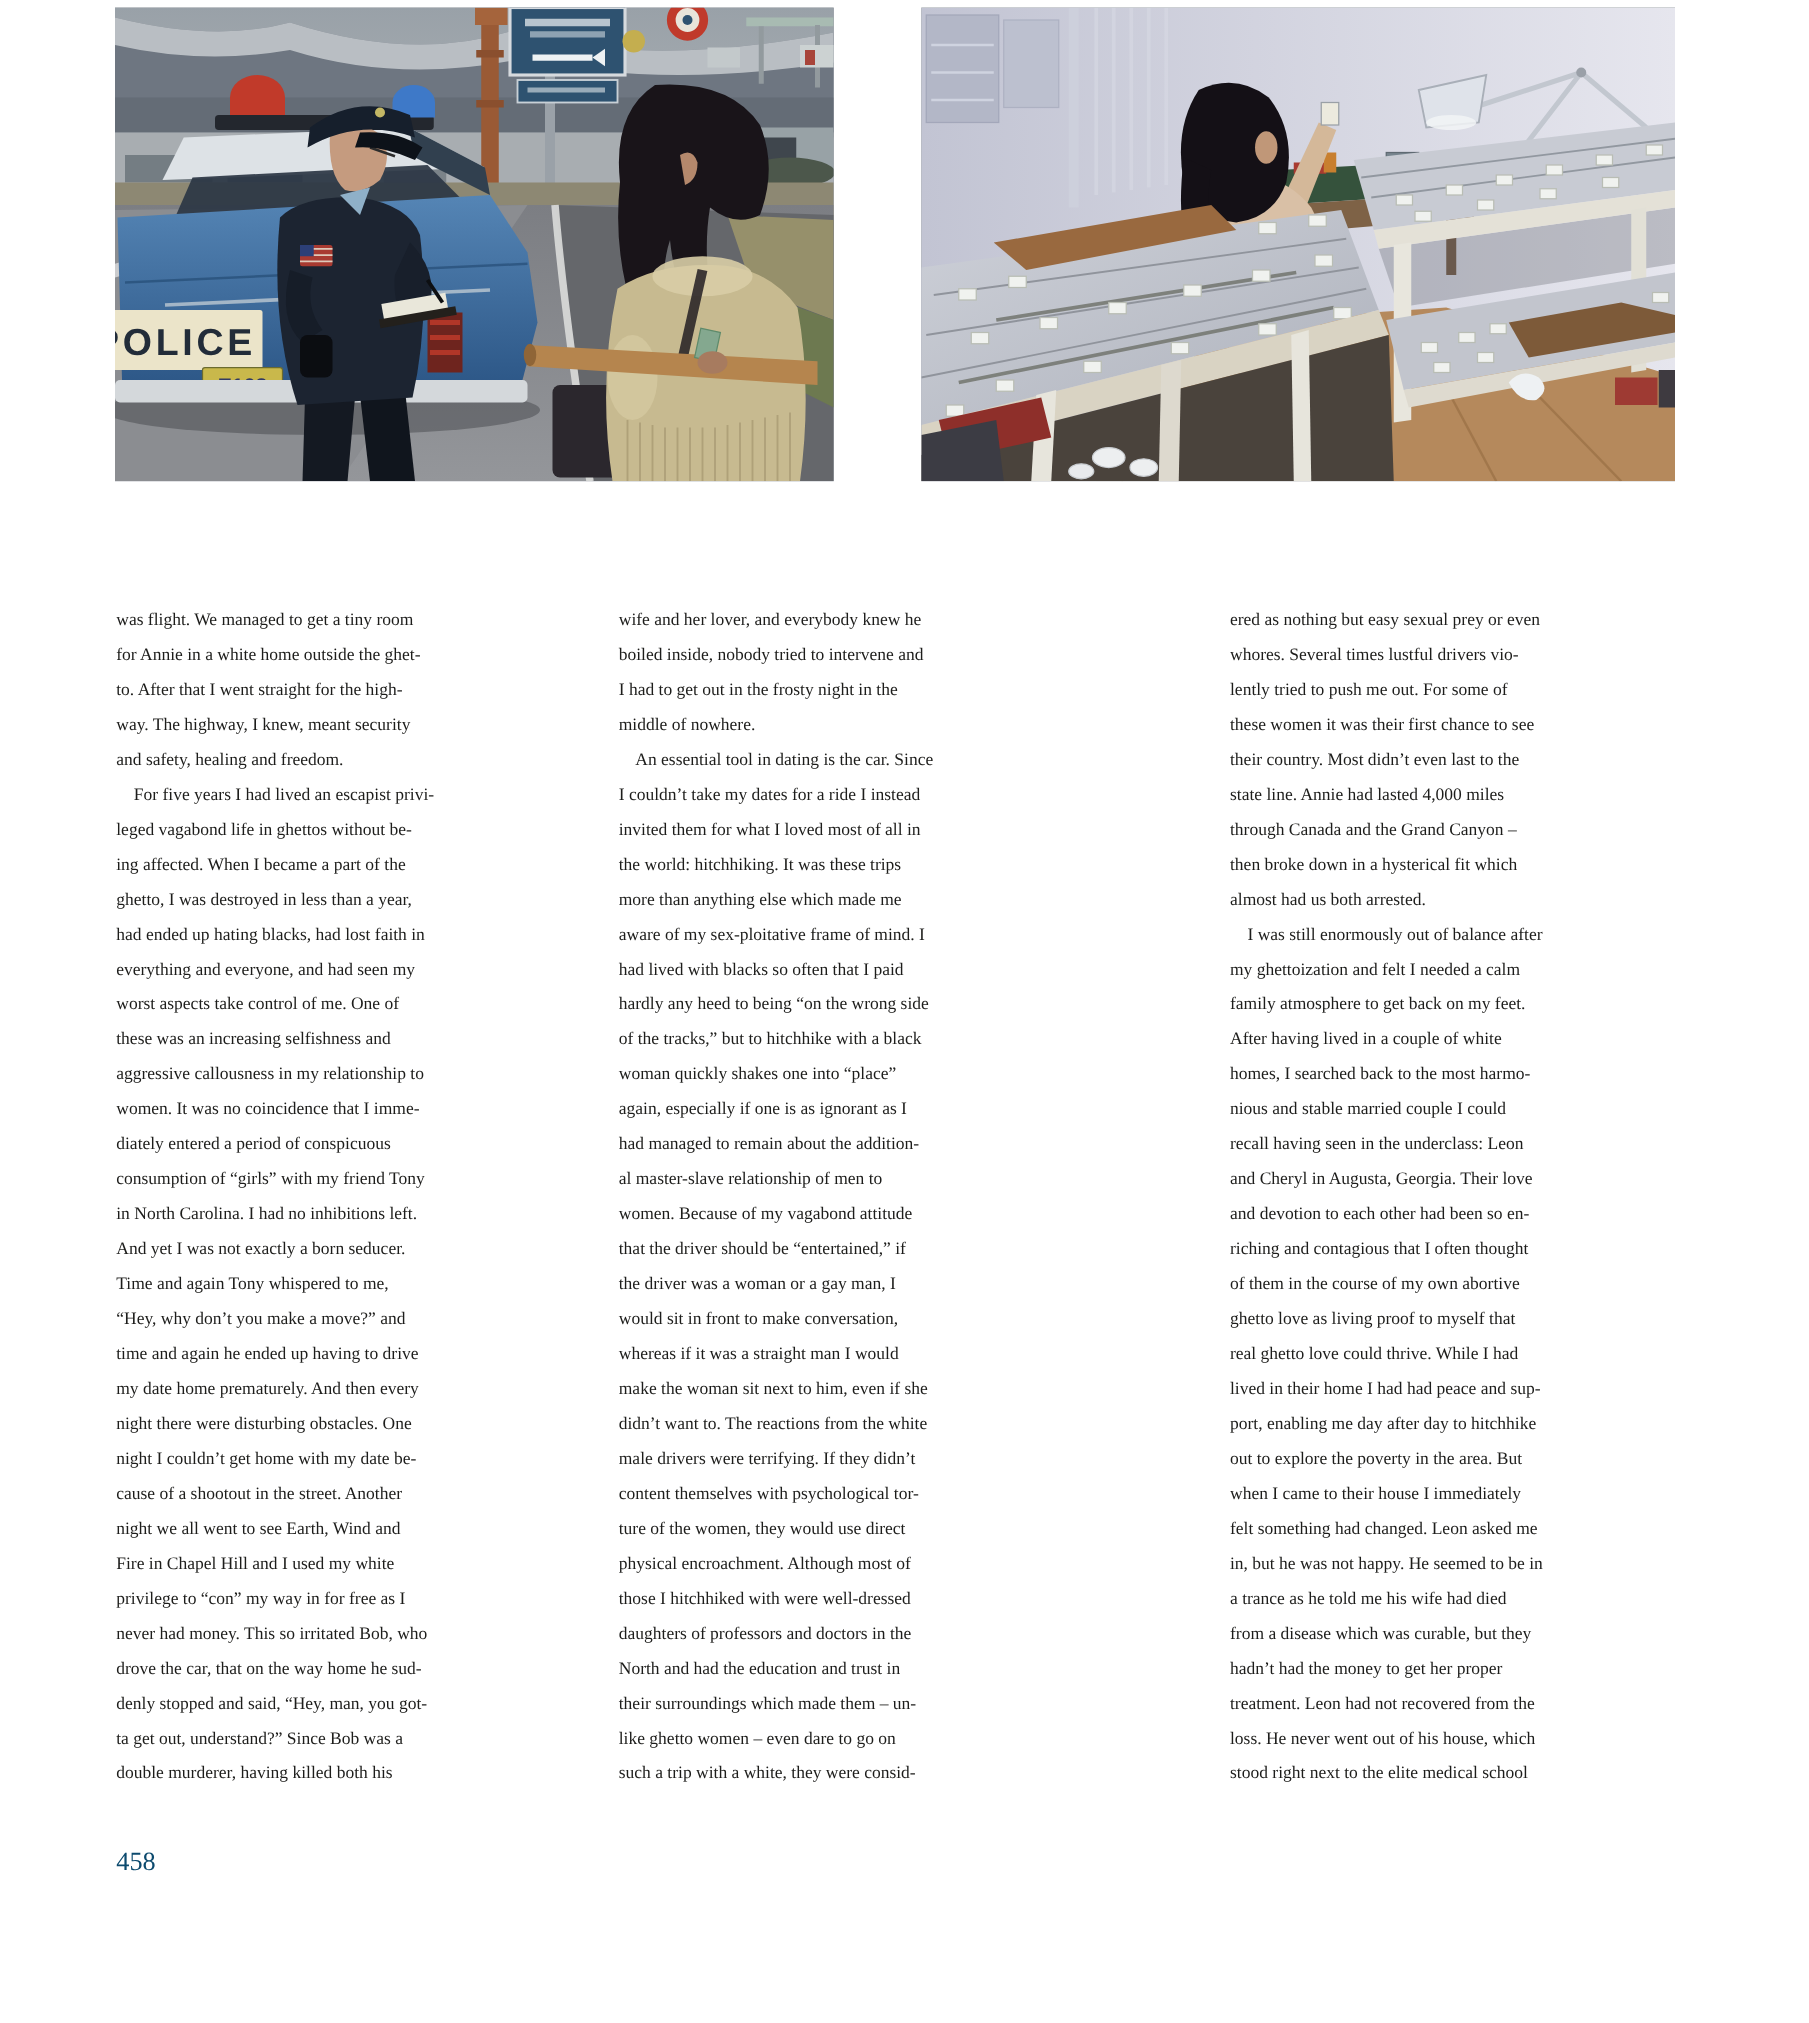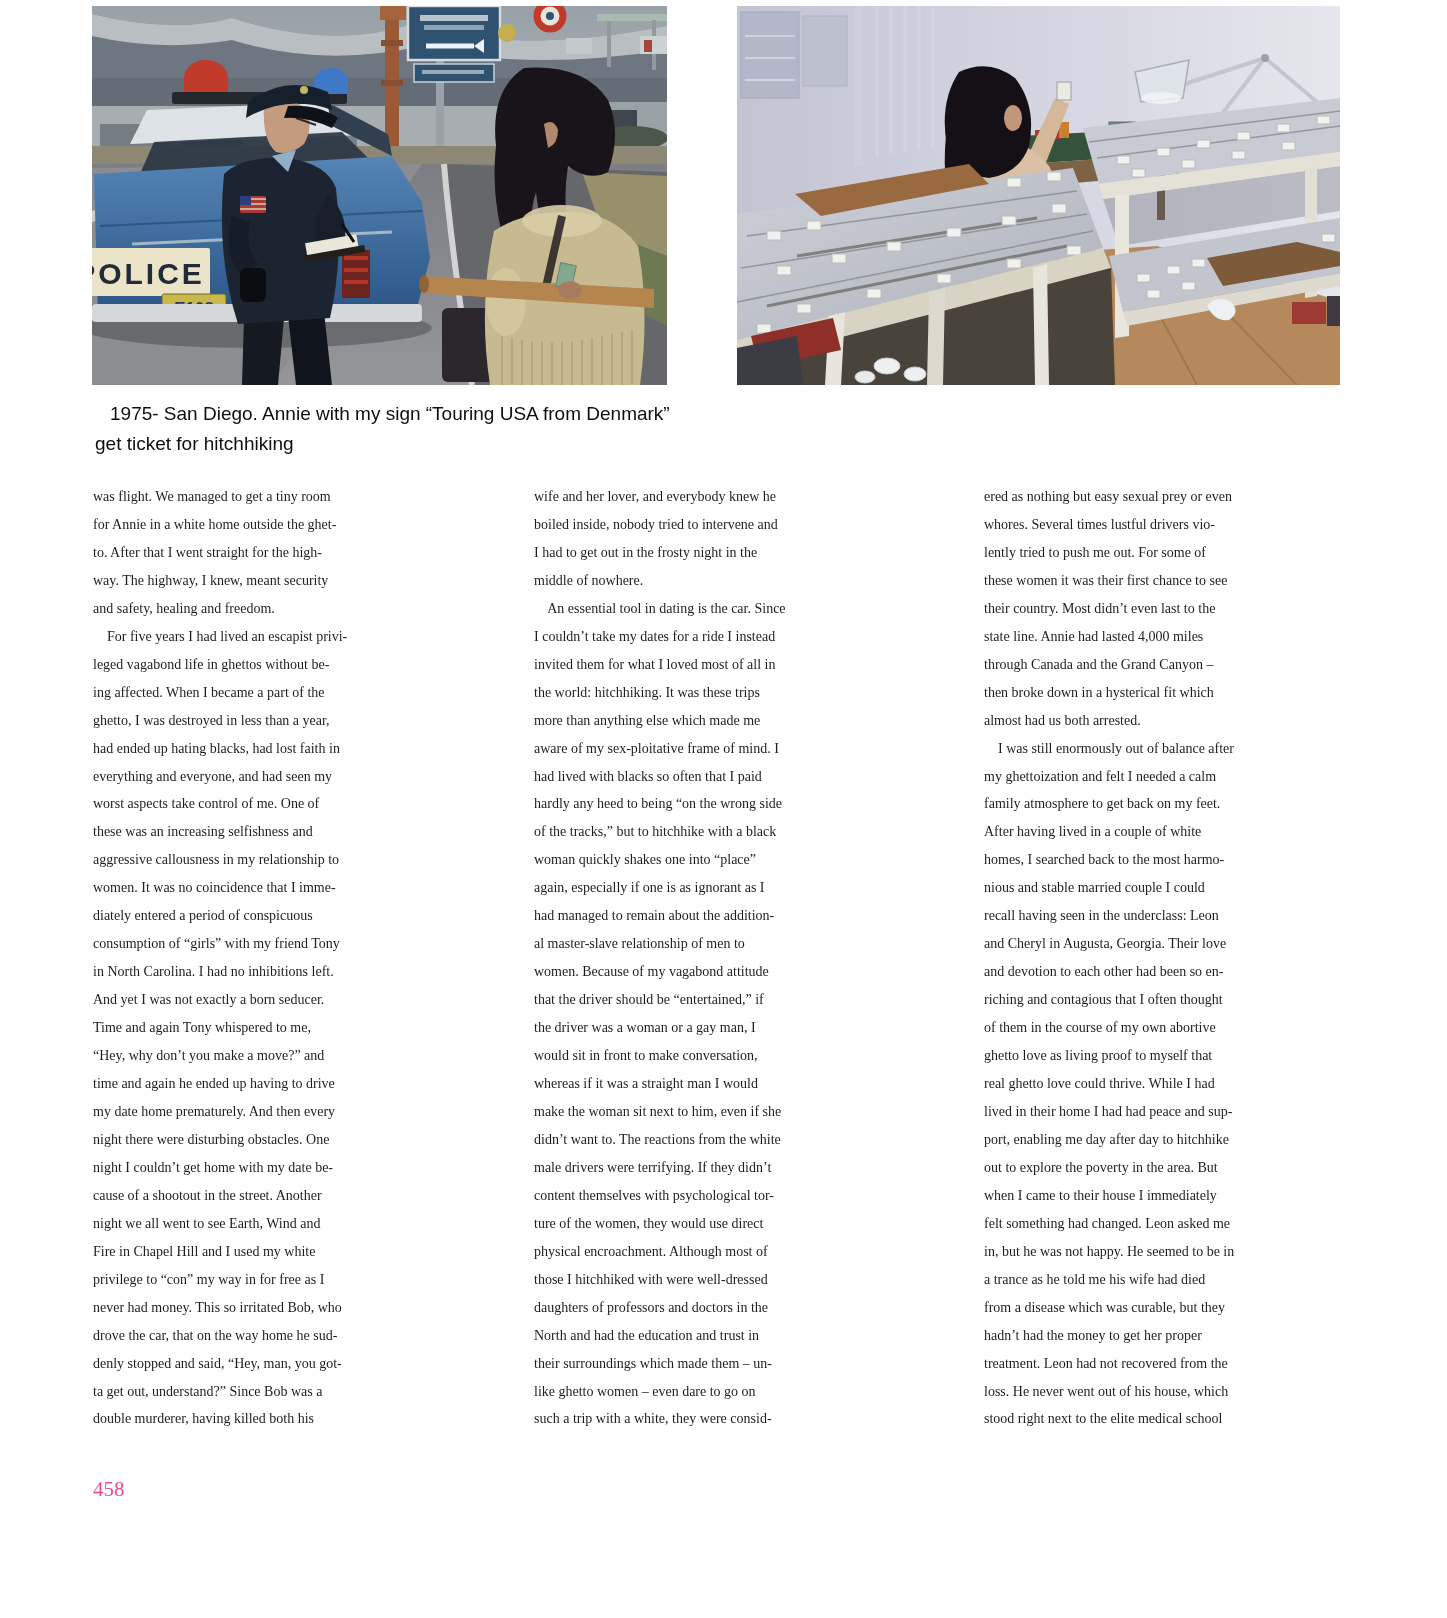--- a/index.html
+++ b/index.html
@@ -10,23 +10,23 @@
   .photo-left{left:92px;width:575px;height:379px;}
   .photo-right{left:737px;width:603px;height:379px;}
   .caption{position:absolute;top:399px;font-family:"Liberation Sans",sans-serif;
            font-size:19px;line-height:30px;font-weight:400;color:#0f0f0f;
            white-space:pre;text-indent:15px;}
   .caption-left{left:95px;}
   .caption-right{left:817px;}
   .col{position:absolute;top:483px;width:400px;font-size:14px;line-height:27.95px;
        white-space:pre;letter-spacing:0px;}
   .col1{left:93px;}
-  .col2{left:534px;}
+  .col2{left:495px;}
   .col3{left:984px;}
-  .page-number{position:absolute;left:93px;top:1477px;font-size:21px;color:#ec4899;}
+  .page-number{position:absolute;left:93px;top:1477px;font-size:21px;color:#0c4a6e;}
 </style>
 </head>
 <body>
 
 <div class="page">
 
   <figure class="photo photo-left" style="margin:0">
     <svg viewBox="0 0 575 379" preserveAspectRatio="none">
       <defs>
         <linearGradient id="skyg" x1="0" y1="0" x2="0" y2="1">
@@ -279,22 +279,20 @@
         <polygon points="296,262 310,258 312,379 298,379" fill="#e7e5dc"></polygon>
         <polygon points="14,330 96,312 104,344 22,362" fill="#8e2f2a"></polygon>
         <polygon points="0,342 60,330 66,379 0,379" fill="#3c3c44"></polygon>
         <ellipse cx="150" cy="360" rx="13" ry="8" fill="#edeff0" stroke="#c8ccd0"></ellipse>
         <ellipse cx="178" cy="368" rx="11" ry="7" fill="#edeff0" stroke="#c8ccd0"></ellipse>
         <ellipse cx="128" cy="371" rx="10" ry="6" fill="#e8eaec" stroke="#c8ccd0"></ellipse>
       </g>
     </svg>
   </figure>
 
-  <div class="caption caption-left">1975- San Diego. Annie with my sign “Touring USA from Denmark”
-get ticket for hitchhiking</div>
 
   <div class="col col1">was flight. We managed to get a tiny room
 for Annie in a white home outside the ghet-
 to. After that I went straight for the high-
 way. The highway, I knew, meant security
 and safety, healing and freedom.
     For five years I had lived an escapist privi-
 leged vagabond life in ghettos without be-
 ing affected. When I became a part of the
 ghetto, I was destroyed in less than a year,

